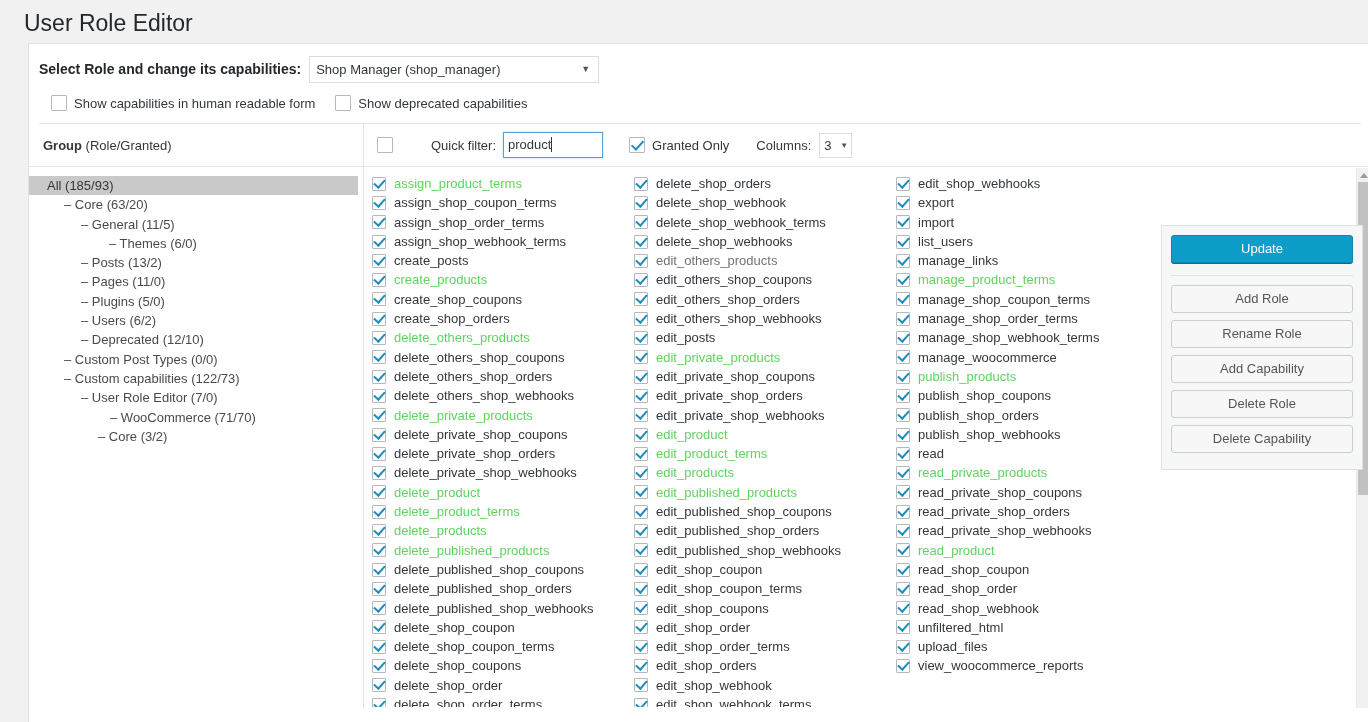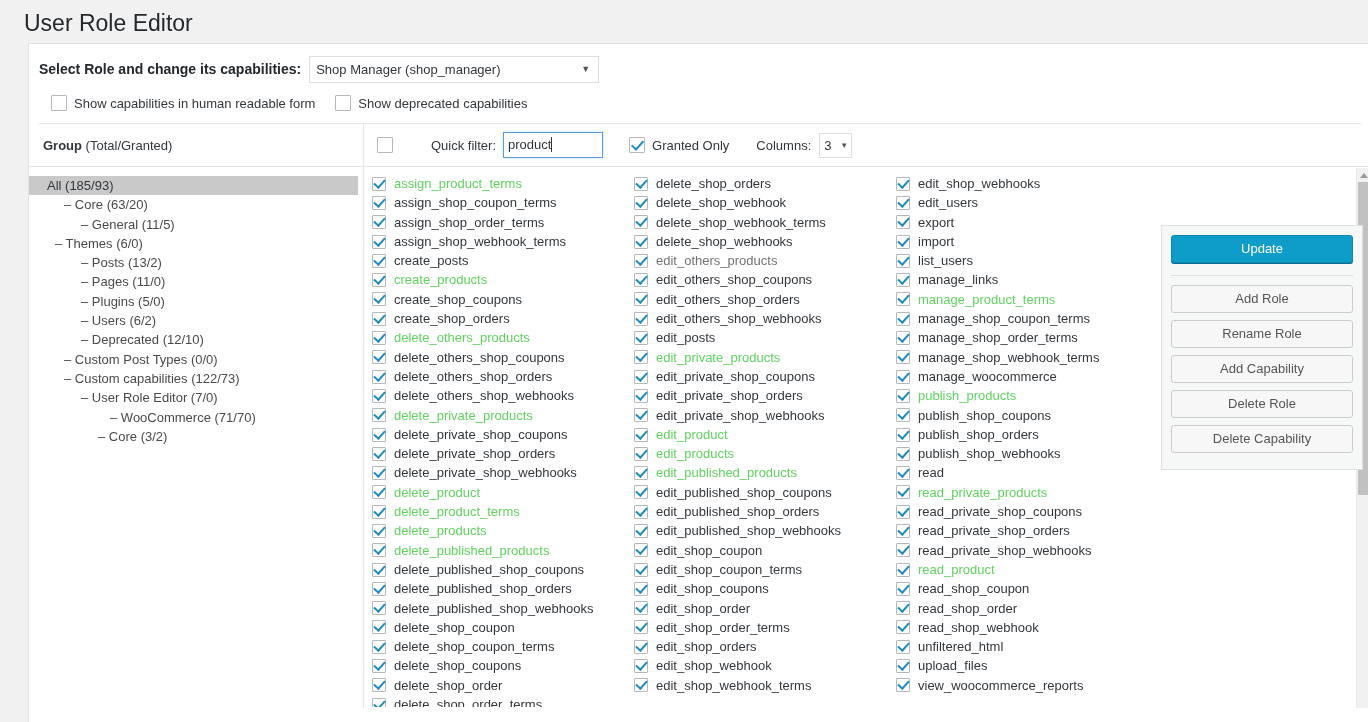--- a/index.html
+++ b/index.html
@@ -304,27 +304,27 @@
       <label>Show deprecated capabilities</label>
     </span>
   </div>
 
   <div class="hr"></div>
 
   <div class="main">
 
     <div class="col-groups">
       <div class="group-head">
-        <b>Group</b><span> (Total/Granted)</span>
+        <b>Group</b><span> (Role/Granted)</span>
       </div>
       <div class="tree" id="tree">
           <div class="tree-item sel" style="padding-left: 18px; margin-right: 5px;"><span>All (185/93)</span></div>
           <div class="tree-item" style="padding-left: 35px;"><span>– Core (63/20)</span></div>
           <div class="tree-item" style="padding-left: 52px;"><span>– General (11/5)</span></div>
-          <div class="tree-item" style="padding-left: 26px;"><span>– Themes (6/0)</span></div>
+          <div class="tree-item" style="padding-left: 80px;"><span>– Themes (6/0)</span></div>
           <div class="tree-item" style="padding-left: 52px;"><span>– Posts (13/2)</span></div>
           <div class="tree-item" style="padding-left: 52px;"><span>– Pages (11/0)</span></div>
           <div class="tree-item" style="padding-left: 52px;"><span>– Plugins (5/0)</span></div>
           <div class="tree-item" style="padding-left: 52px;"><span>– Users (6/2)</span></div>
           <div class="tree-item" style="padding-left: 52px;"><span>– Deprecated (12/10)</span></div>
           <div class="tree-item" style="padding-left: 35px;"><span>– Custom Post Types (0/0)</span></div>
           <div class="tree-item" style="padding-left: 35px;"><span>– Custom capabilities (122/73)</span></div>
           <div class="tree-item" style="padding-left: 52px;"><span>– User Role Editor (7/0)</span></div>
           <div class="tree-item" style="padding-left: 81px;"><span>– WooCommerce (71/70)</span></div>
           <div class="tree-item" style="padding-left: 69px;"><span>– Core (3/2)</span></div>
@@ -519,20 +519,24 @@
             <div class="cap-row">
               <span class="cbox checked"></span>
               <span class="cap-name">edit_private_shop_webhooks</span>
             </div>
             <div class="cap-row">
               <span class="cbox checked"></span>
               <span class="cap-name match" style="color: rgb(95, 211, 95);">edit_product</span>
             </div>
             <div class="cap-row">
               <span class="cbox checked"></span>
+              <span class="cap-name match" style="color: rgb(95, 211, 95);">edit_product_terms</span>
+            </div>
+            <div class="cap-row">
+              <span class="cbox checked"></span>
               <span class="cap-name match" style="color: rgb(95, 211, 95);">edit_products</span>
             </div>
             <div class="cap-row">
               <span class="cbox checked"></span>
               <span class="cap-name match" style="color: rgb(95, 211, 95);">edit_published_products</span>
             </div>
             <div class="cap-row">
               <span class="cbox checked"></span>
               <span class="cap-name">edit_published_shop_coupons</span>
             </div>
@@ -574,24 +578,20 @@
             </div>
             <div class="cap-row">
               <span class="cbox checked"></span>
               <span class="cap-name">edit_shop_webhook_terms</span>
             </div>
           </div>
           <div class="cap-col c3">
             <div class="cap-row">
               <span class="cbox checked"></span>
               <span class="cap-name">edit_shop_webhooks</span>
-            </div>
-            <div class="cap-row">
-              <span class="cbox checked"></span>
-              <span class="cap-name">edit_users</span>
             </div>
             <div class="cap-row">
               <span class="cbox checked"></span>
               <span class="cap-name">export</span>
             </div>
             <div class="cap-row">
               <span class="cbox checked"></span>
               <span class="cap-name">import</span>
             </div>
             <div class="cap-row">

